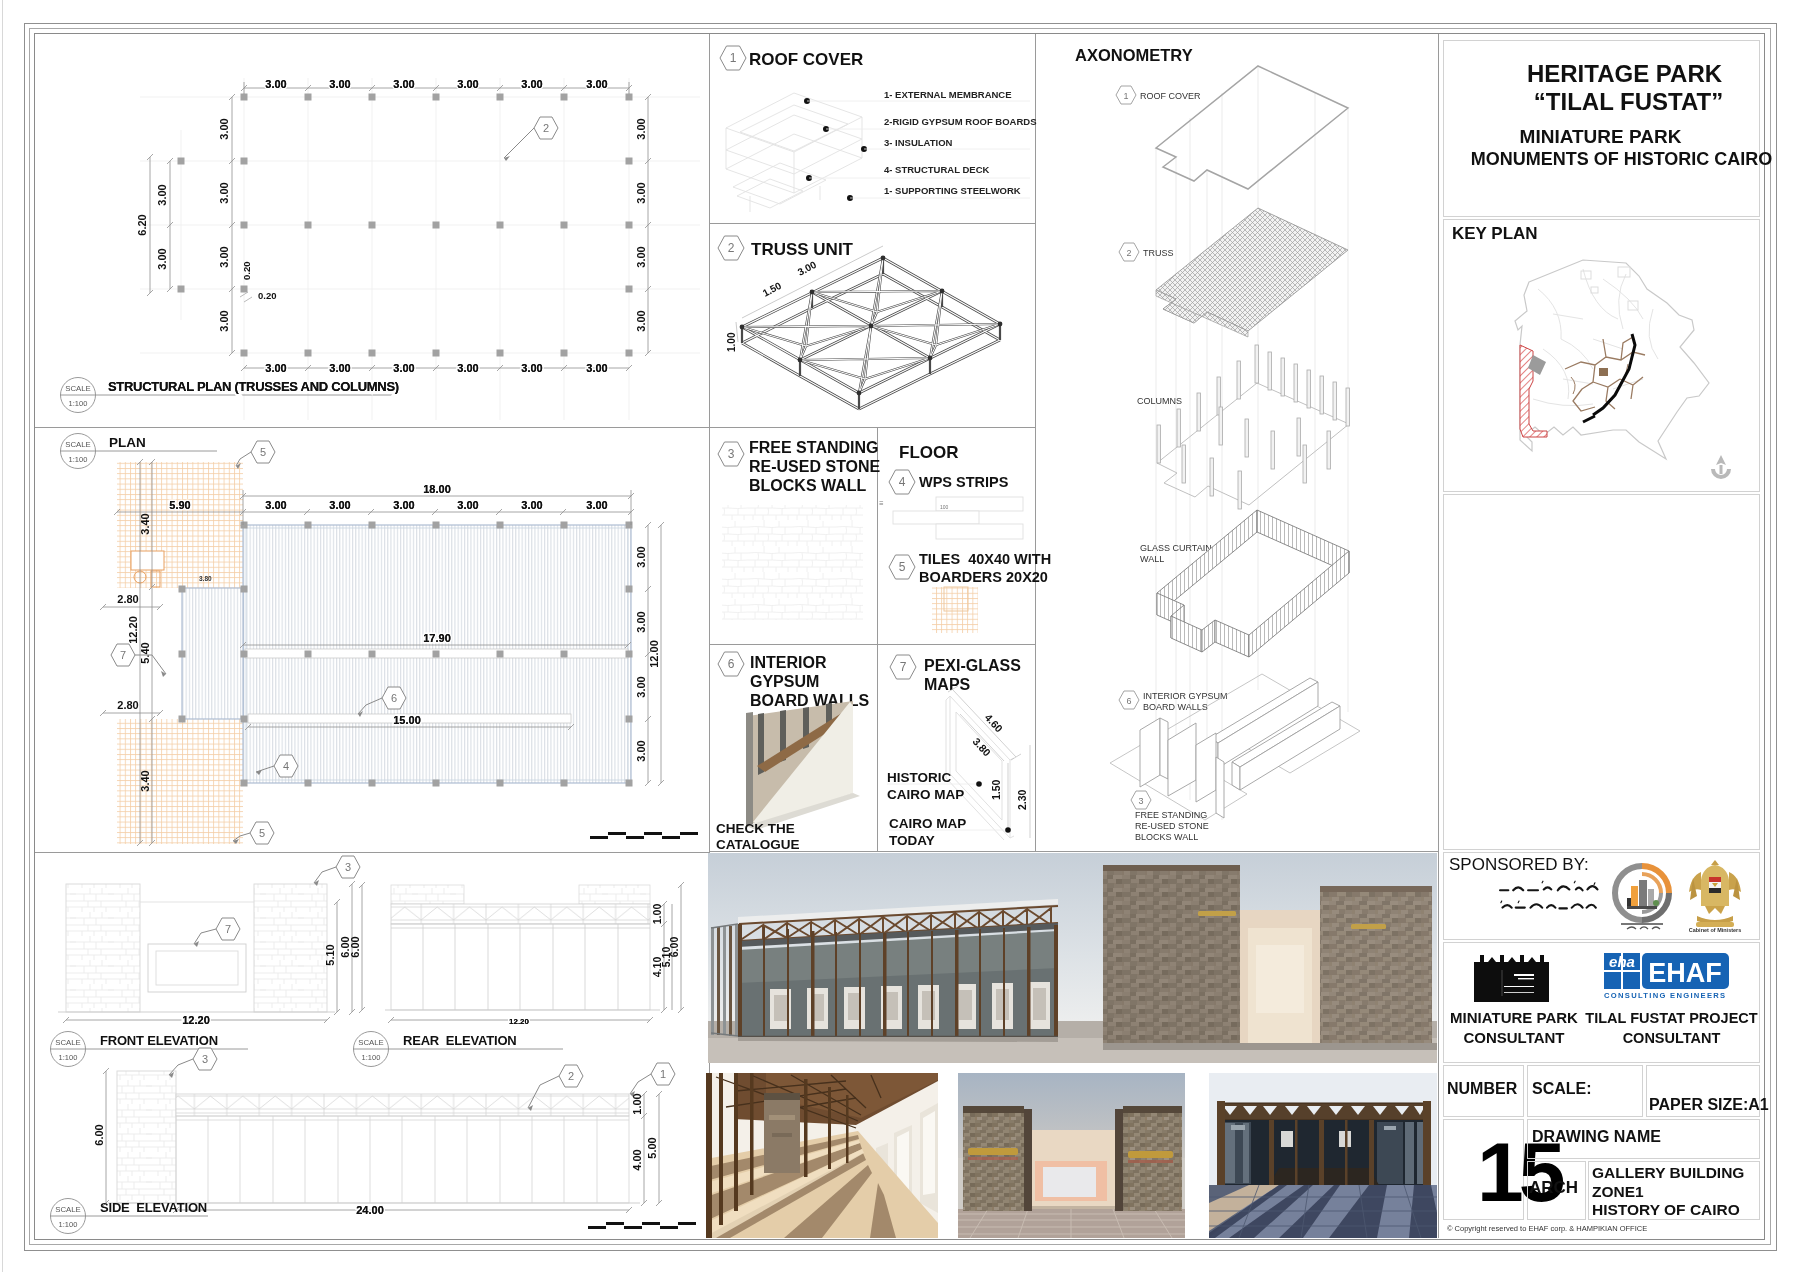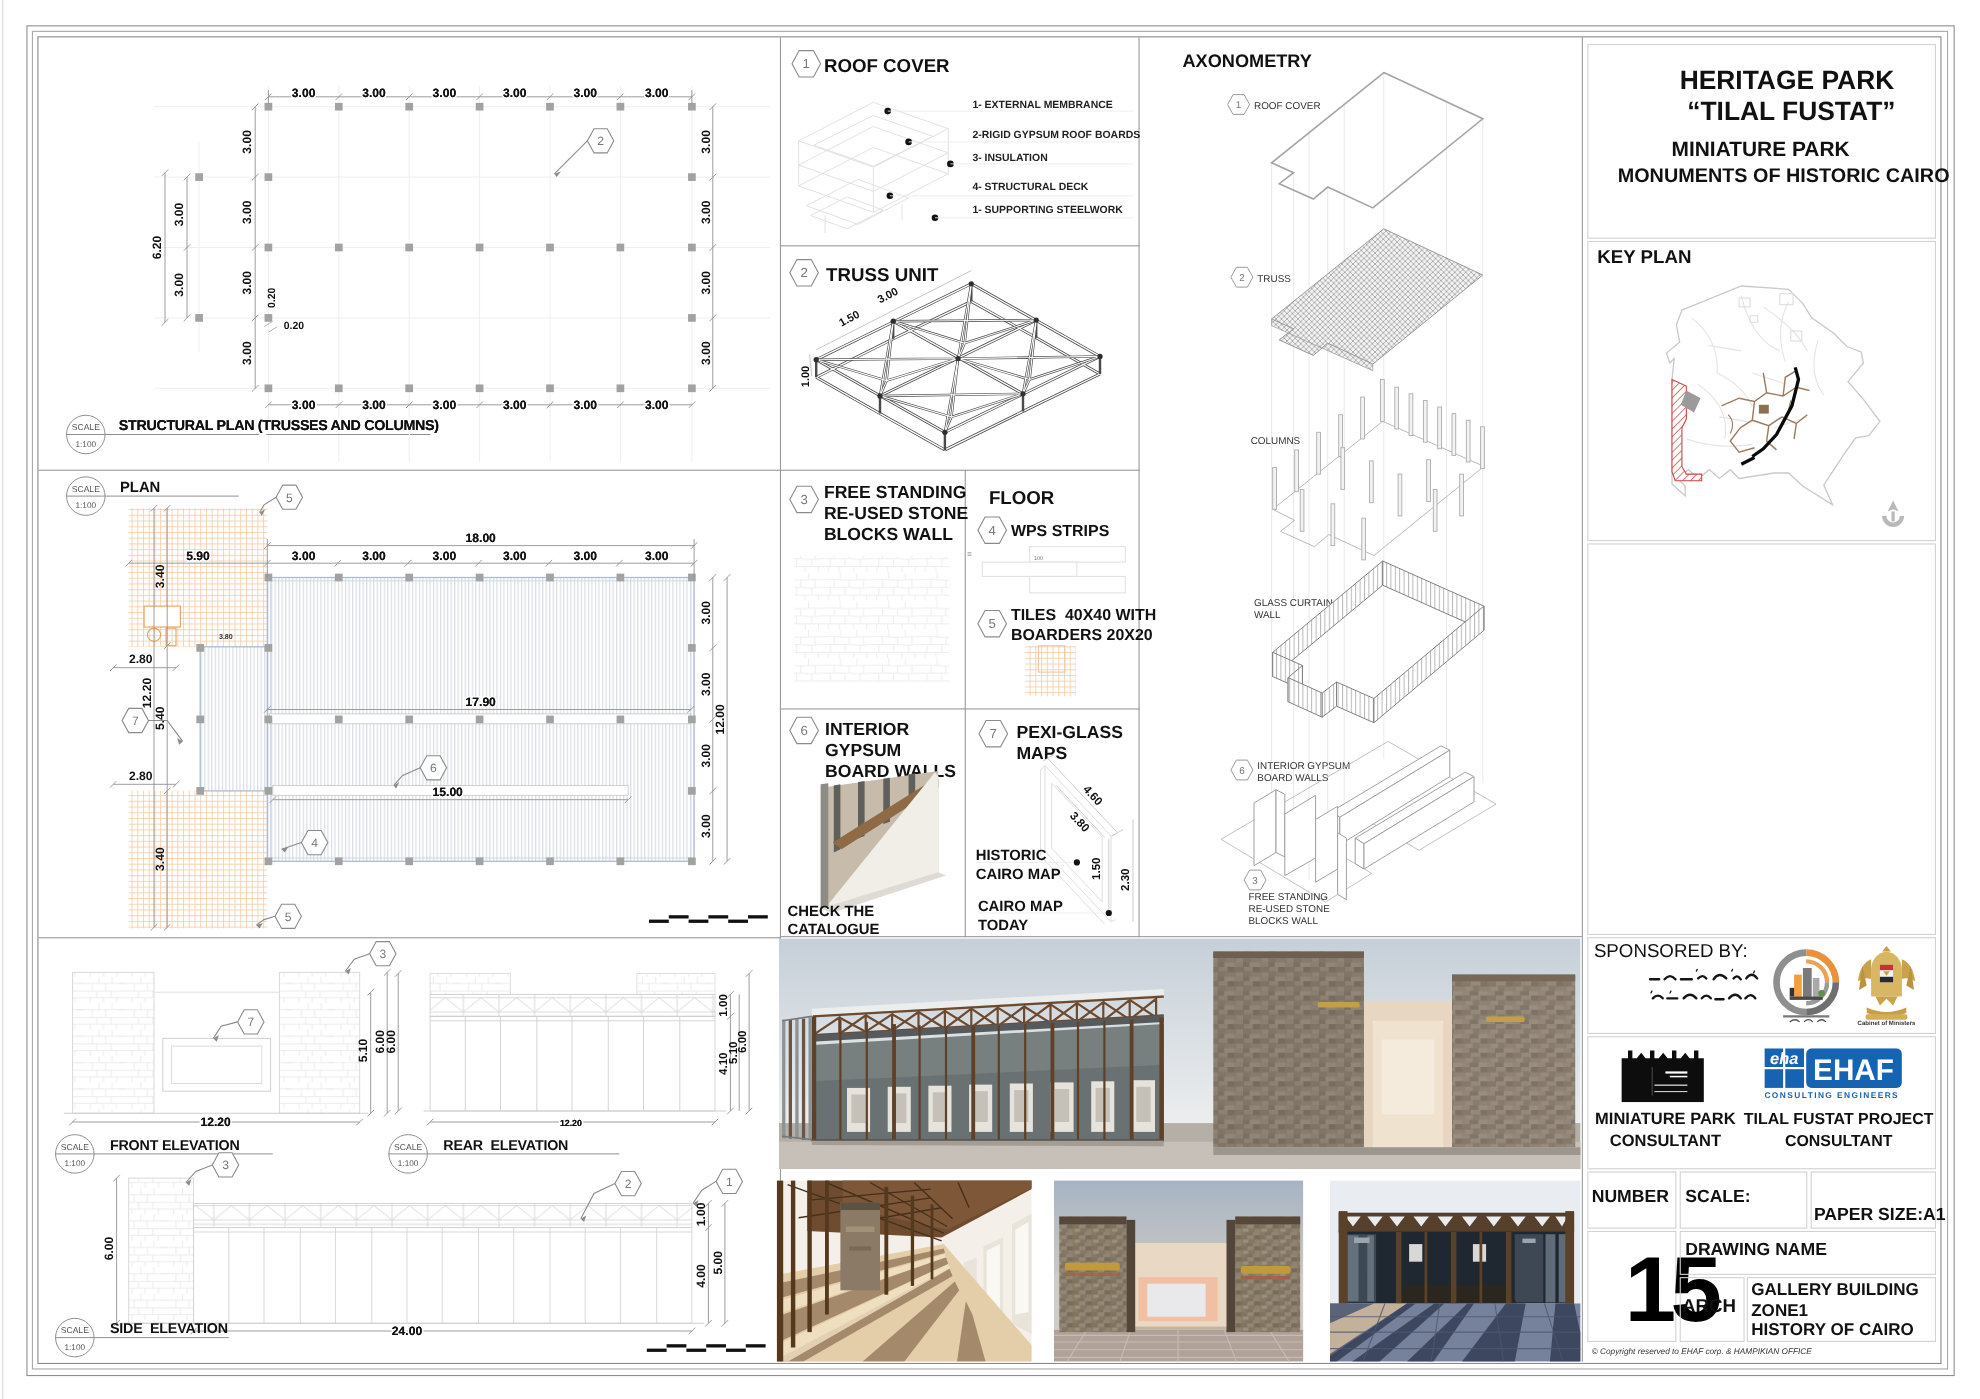--- a/index.html
+++ b/index.html
@@ -1440,15 +1440,15 @@
 
 <div class="abs" style="left:1527px;top:1119px;width:231px;height:38px;border:1px solid #d2d2d2;"></div>
 <div class="abs" style="left:1532px;top:1128px;font-weight:bold;font-size:16px;color:#111;">DRAWING NAME</div>
 
 <div class="abs" style="left:1527px;top:1161px;width:57px;height:57px;border:1px solid #d2d2d2;"></div>
 <div class="abs" style="left:1529px;top:1178px;font-weight:bold;font-size:17px;color:#111;text-align:center;">ARCH</div>
 
 <div class="abs" style="left:1588px;top:1161px;width:170px;height:57px;border:1px solid #d2d2d2;"></div>
 <div class="abs" style="left:1592px;top:1164px;font-weight:bold;font-size:15.5px;line-height:18.5px;color:#111;">GALLERY BUILDING<br>ZONE1<br>HISTORY OF CAIRO</div>
 
-<div class="abs" style="left:1447px;top:1224px;font-size:7.5px;color:#333;font-style:italic;">© Copyright reserved to EHAF corp. &amp; HAMPIKIAN OFFICE</div>
+<div class="abs" style="left:1447px;top:1224px;font-size:7.5px;color:#333;">© Copyright reserved to EHAF corp. &amp; HAMPIKIAN OFFICE</div>
 
 </div>
 
 </body></html>

